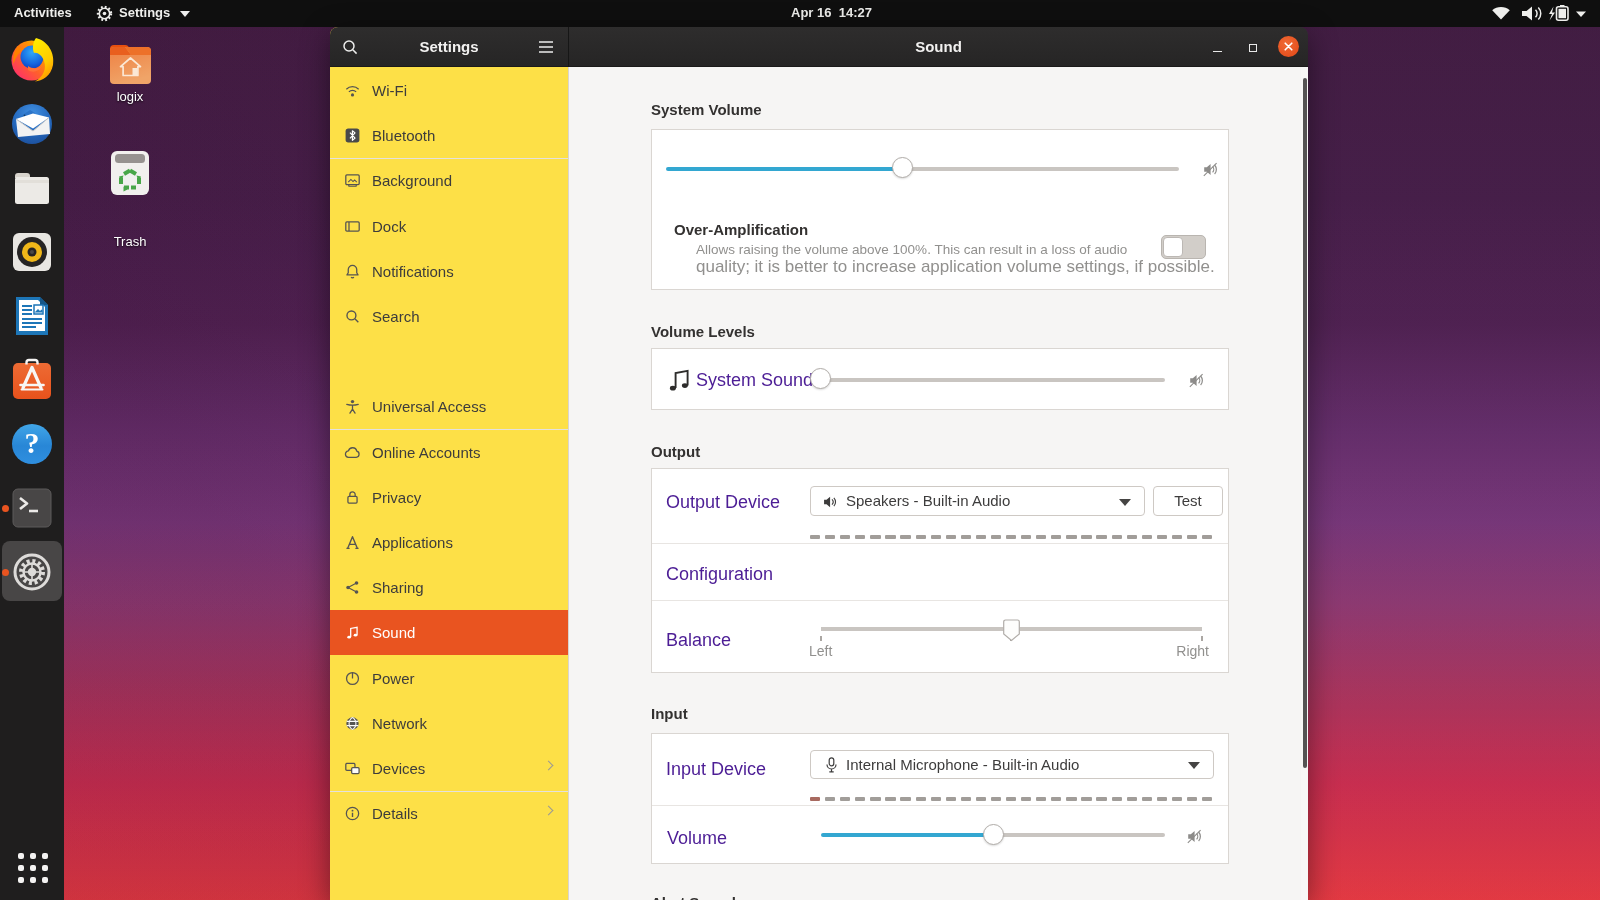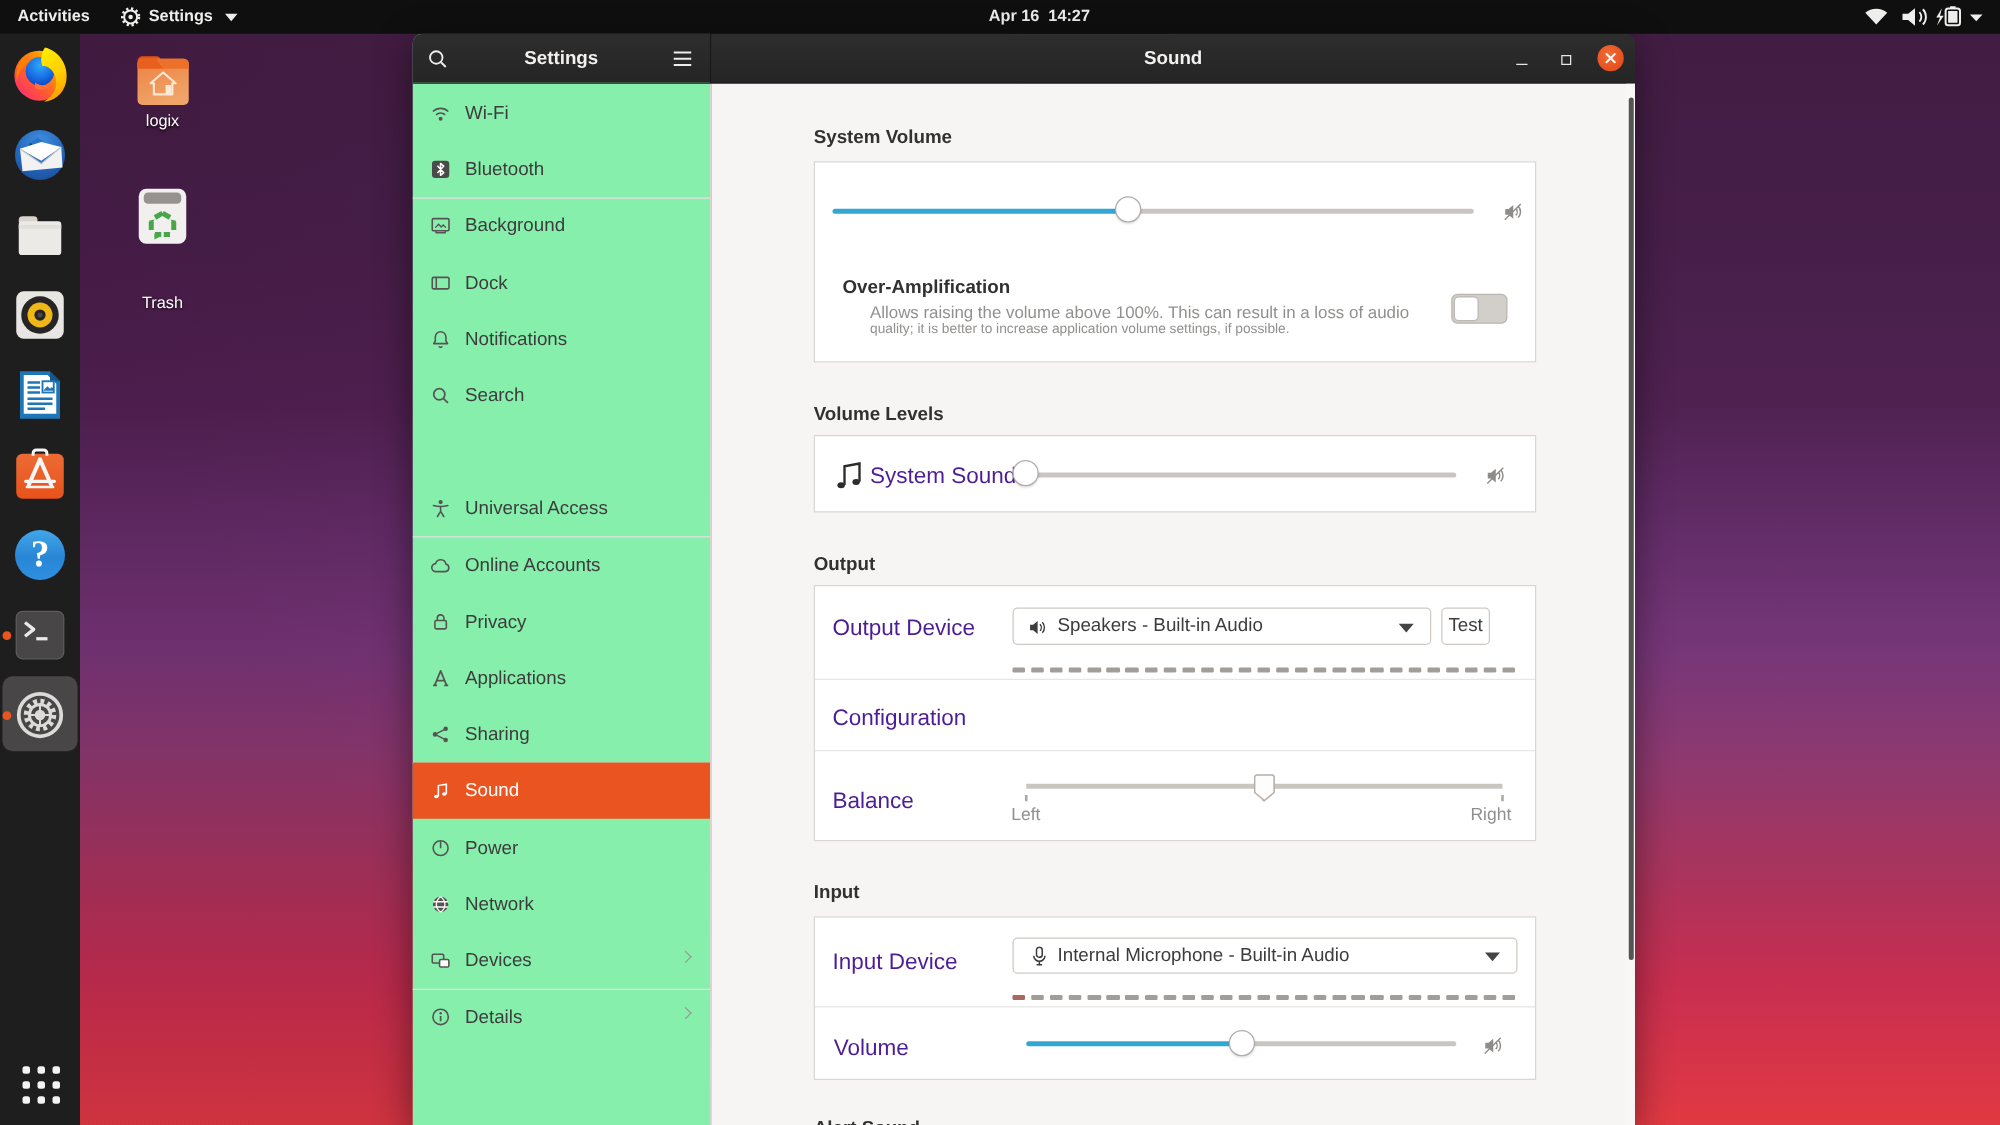--- a/index.html
+++ b/index.html
@@ -24,21 +24,21 @@
 
 #dock { left:0; top:27px; width:64px; height:873px; background:#1f1e1e; }
 .dockicon { position:absolute; left:8px; width:48px; height:48px; }
 .runner { position:absolute; left:2px; width:7px; height:7px; border-radius:50%; background:#e95420; }
 
 
 .desklabel { position:absolute; color:#fff; font-size:13px; text-align:center; width:80px; text-shadow:0 1px 2px rgba(0,0,0,0.8); }
 
 
 #win { left:330px; top:27px; width:978px; height:873px; border-radius:8px 8px 0 0; overflow:hidden; box-shadow:0 8px 30px rgba(0,0,0,0.45); }
-#sidebar { position:absolute; left:0; top:0; width:238px; height:873px; background:#86efac; }
+#sidebar { position:absolute; left:0; top:0; width:238px; height:873px; background:#fde047; }
 #sidehead, #mainhead { position:absolute; top:0; height:40px; background:linear-gradient(#2e2d2d,#262525); border-bottom:1px solid #1b1a1a; }
 #sidehead { left:0; width:238px; }
 #mainhead { left:239px; width:739px; }
 #headdiv { position:absolute; left:238px; top:0; width:1px; height:40px; background:#161616; }
 #sidediv { position:absolute; left:238px; top:40px; width:1px; height:833px; background:#d8d4d0; }
 #main { position:absolute; left:239px; top:40px; width:739px; height:833px; background:#f6f5f4; }
 .htitle { color:#f2f1f0; font-weight:bold; font-size:15px; }
 
 
 .srow { position:absolute; left:0; width:238px; height:45px; color:#3d3c3c; font-size:15px; }
@@ -409,21 +409,21 @@
 <div class="trackblue" style="left:97px; top:99.8px; width:238px;"></div>
 <div class="track" style="left:335px; top:99.8px; width:275px;"></div>
 <div class="knob" style="left:322.5px; top:90.3px;"></div>
 <svg style="position:absolute; left:633px; top:94px;" width="17" height="17" viewBox="0 0 17 17">
         <path d="M2.2 6.2h2.6L8.6 3v11L4.8 10.8H2.2z" fill="#8d8c8a"></path>
         <path d="M10.6 5.7a4 4 0 0 1 0 5.6M12.6 4a6.6 6.6 0 0 1 0 9" fill="none" stroke="#8d8c8a" stroke-width="1.2"></path>
         <line x1="1.8" y1="14.8" x2="14.6" y2="2.2" stroke="#8d8c8a" stroke-width="1.1"></line>
       </svg>
 <div class="h2" style="left:105px; top:154px;">Over-Amplification</div>
 <div class="flabel gray" style="left:127px; top:175px; font-size:13.5px;">Allows raising the volume above 100%. This can result in a loss of audio</div>
-<div class="flabel gray" style="left:127px; top:189.5px; font-size:11px;">quality; it is better to increase application volume settings, if possible.</div>
+<div class="flabel gray" style="left:127px; top:189.5px; font-size:17px;">quality; it is better to increase application volume settings, if possible.</div>
 <div class="switch" style="left:591.5px; top:168px;">
         <div class="sknob"></div>
       </div>
 <div class="h2" style="left:82px; top:256px;">Volume Levels</div>
 <div class="card" style="top:281px; height:62px;"></div>
 <svg style="position:absolute; left:98px; top:300px;" width="25" height="26" viewBox="0 0 25 26">
         <path d="M8.6 21V6l12-2.2v14.6" fill="none" stroke="#2d2c2b" stroke-width="1.9"></path>
         <ellipse cx="5.9" cy="21.2" rx="3" ry="2.4" fill="#2d2c2b"></ellipse>
         <ellipse cx="17.9" cy="18.6" rx="3" ry="2.4" fill="#2d2c2b"></ellipse>
       </svg>
@@ -439,21 +439,21 @@
 <div class="card" style="top:401px; height:205px;"></div>
 <div class="flabel" style="left:97px; top:425px;">Output Device</div>
 <div class="dd" style="left:241px; top:418.5px; width:335px;">
   <svg style="position:absolute; left:11px; top:7px;" width="16" height="16" viewBox="0 0 17 17">
           <path d="M2.2 6.2h2.6L8.6 3v11L4.8 10.8H2.2z" fill="#3d3c3c"></path>
           <path d="M10.6 5.7a4 4 0 0 1 0 5.6M12.6 4a6.6 6.6 0 0 1 0 9" fill="none" stroke="#3d3c3c" stroke-width="1.2"></path>
         </svg>
   <span class="ddtxt" style="left:35px;">Speakers - Built-in Audio</span>
         <span class="arr"></span>
       </div>
-<div class="btn" style="left:584px; top:418.5px; width:39px;">Test</div>
+<div class="btn" style="left:584px; top:418.5px; width:70px;">Test</div>
 <div class="meter" style="left:241px; top:457.5px; width:412px;"><i></i><i></i><i></i><i></i><i></i><i></i><i></i><i></i><i></i><i></i><i></i><i></i><i></i><i></i><i></i><i></i><i></i><i></i><i></i><i></i><i></i><i></i><i></i><i></i><i></i><i></i><i></i></div>
 <div class="rowsep" style="left:83px; top:476px;"></div>
 <div class="flabel" style="left:97px; top:497px;">Configuration</div>
 <div class="rowsep" style="left:83px; top:533px;"></div>
 <div class="flabel" style="left:97px; top:562.5px;">Balance</div>
 <div class="track" style="left:252px; top:559.8px; width:381px; border-radius:0;"></div>
 <div class="tick" style="left:251px; top:569px;"></div>
 <div class="tick" style="left:441px; top:569px;"></div>
 <div class="tick" style="left:632px; top:569px;"></div>
 <svg style="position:absolute; left:434px; top:551.5px;" width="17" height="23" viewBox="0 0 17 23">

